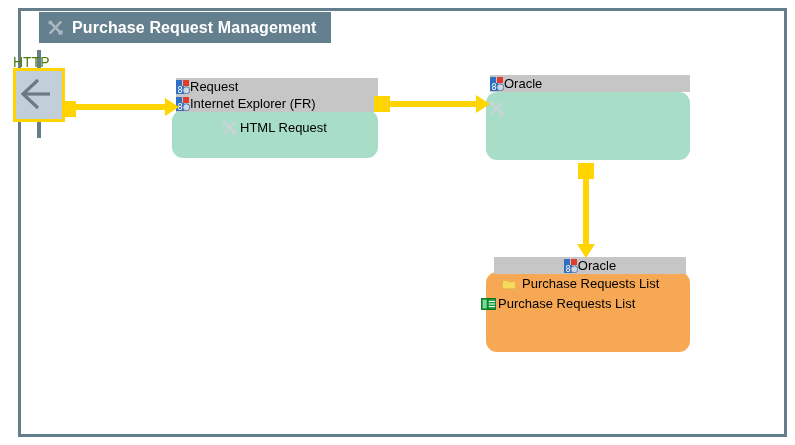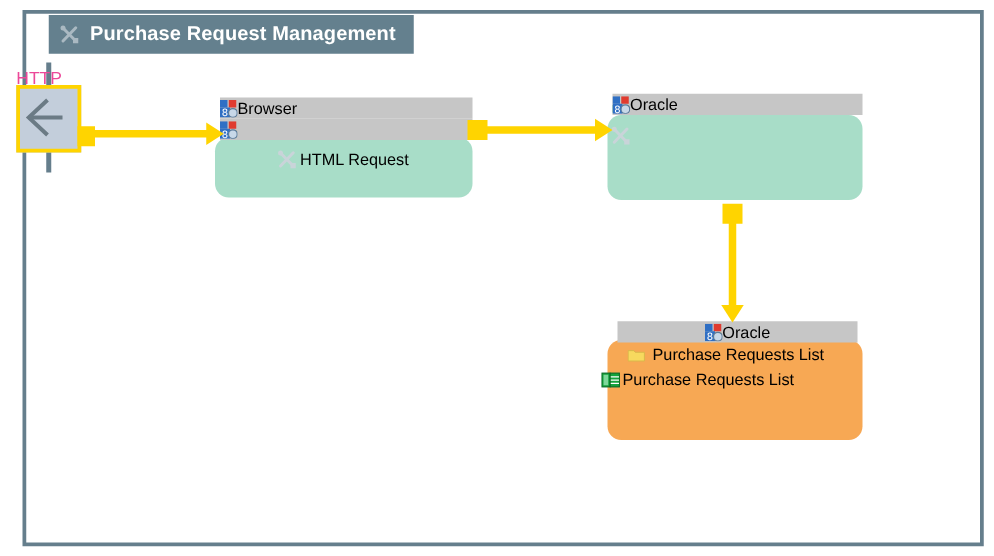--- a/index.html
+++ b/index.html
@@ -109,21 +109,21 @@
     width: 15px;
     height: 14px;
     flex: 0 0 auto;
     display: inline-block;
   }
 
   
   .http-label {
     position: absolute;
     font-size: 14px;
-    color: #ec4899;
+    color: #4d7c0f;
     white-space: nowrap;
     z-index: 8;
   }
   .http-node {
     position: absolute;
     background: #c3cedb;
     border: 3px solid #ffd400;
     box-sizing: border-box;
     z-index: 6;
   }
@@ -218,35 +218,36 @@
       <svg viewBox="0 0 14 14" width="14" height="14" aria-hidden="true">
         <rect x="0" y="0" width="6" height="6" fill="#2f6fc4"></rect>
         <rect x="7" y="0" width="6" height="6" fill="#e03b2f"></rect>
         <rect x="0" y="7" width="6" height="6" fill="#3aa648"></rect>
         <rect x="7" y="7" width="6" height="6" fill="#e8b52a"></rect>
         <rect x="0" y="6" width="8" height="8" fill="#2f6fc4"></rect>
         <text x="1.4" y="13" font-size="8" fill="#ffffff" font-family="DejaVu Sans, sans-serif">8</text>
         <circle cx="10.3" cy="10.3" r="3.5" fill="#c8d8e8" stroke="#5a7b9c" stroke-width="1"></circle>
       </svg>
     </span>
-    <span>Browser</span>
+    <span>Request</span>
   </div>
 
   <div class="node-header" style="left:176px; top:95px; width:202px;">
     <span class="win-icon">
       <svg viewBox="0 0 14 14" width="14" height="14" aria-hidden="true">
         <rect x="0" y="0" width="6" height="6" fill="#2f6fc4"></rect>
         <rect x="7" y="0" width="6" height="6" fill="#e03b2f"></rect>
         <rect x="0" y="7" width="6" height="6" fill="#3aa648"></rect>
         <rect x="7" y="7" width="6" height="6" fill="#e8b52a"></rect>
         <rect x="0" y="6" width="8" height="8" fill="#2f6fc4"></rect>
         <text x="1.4" y="13" font-size="8" fill="#ffffff" font-family="DejaVu Sans, sans-serif">8</text>
         <circle cx="10.3" cy="10.3" r="3.5" fill="#c8d8e8" stroke="#5a7b9c" stroke-width="1"></circle>
       </svg>
     </span>
+    <span>Internet Explorer (FR)</span>
   </div>
 
   <div class="row" style="position:absolute; left:221px; top:119px; z-index:6;">
     <span class="tools-icon">
       <svg viewBox="0 0 17 17" width="17" height="17" aria-hidden="true">
         <g stroke="#c9d4d9" stroke-width="2.4" stroke-linecap="round">
           <line x1="3.2" y1="3.2" x2="13.6" y2="13.8"></line>
           <line x1="13.6" y1="3.2" x2="3.4" y2="13.8"></line>
         </g>
         <circle cx="3.4" cy="3.4" r="2.0" fill="#c9d4d9"></circle>

